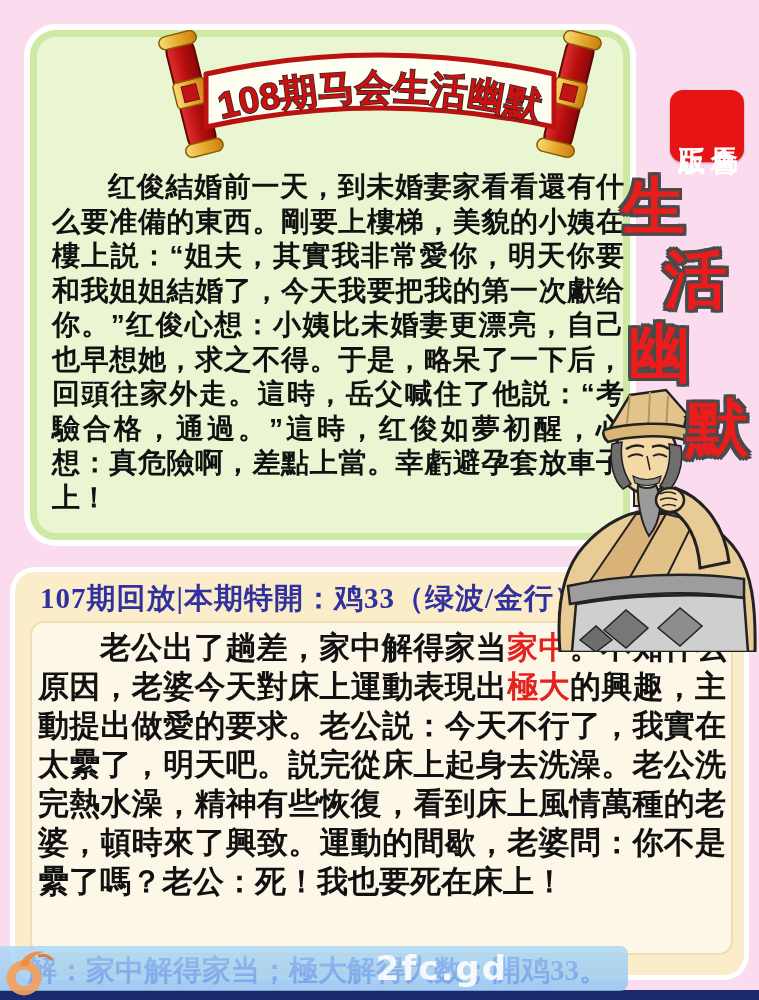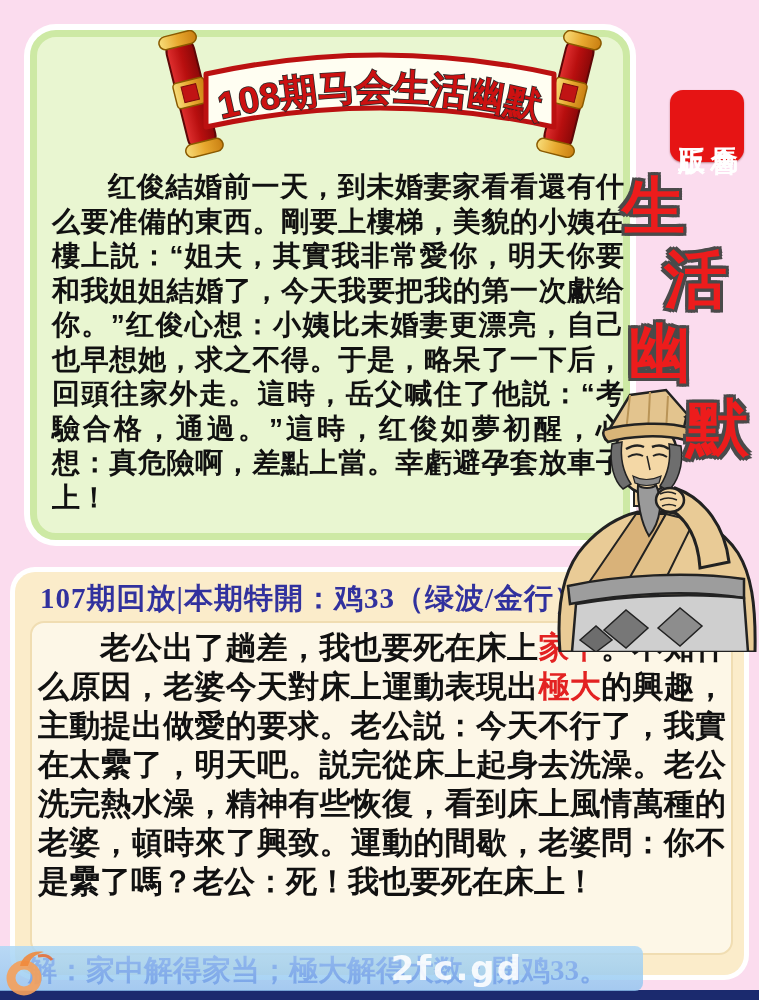--- a/index.html
+++ b/index.html
@@ -67,21 +67,20 @@
   
   .solution{
     position:absolute; left:28px; top:951px; width:720px; z-index:3;
     font-family:"Liberation Serif", serif; font-weight:bold;
     font-size:29px; color:#2a2ac8; white-space:nowrap;
   }
   .watermark{
     position:absolute; left:0px; top:946px; width:628px; height:45px; z-index:6;
     background:linear-gradient(180deg, rgba(173,216,246,.85), rgba(140,196,240,.78));
     border-radius:0 8px 8px 0;
-    padding-left:15px;
   }
   .wm-text{
     position:absolute; right:120px; top:2px;
     font-size:34px; font-weight:bold; color:rgba(255,255,255,.88);
     font-family:"DejaVu Sans", sans-serif; letter-spacing:2px;
   }
   .wm-logo{ position:absolute; left:2px; top:948px; width:52px; height:50px; z-index:7; }
   .bottom-bar{
     position:absolute; left:0; top:990px; width:759px; height:10px;
     background:#1b2a6e; z-index:5;
@@ -180,21 +179,21 @@
 
     <path d="M 64 40 L 84 7 L 120 2 L 141 26 L 137 44 L 64 46 Z" fill="#e3c48e" stroke="#222" stroke-width="2.5"></path>
     <path d="M 84 7 L 80 44 M 104 4 L 102 44 M 122 8 L 120 44" stroke="#b99457" stroke-width="2" fill="none"></path>
     <path d="M 58 42 C 80 35 122 33 143 40 C 145 46 143 50 139 52 C 116 46 82 48 62 54 C 58 50 56 46 58 42 Z" fill="#d9b578" stroke="#222" stroke-width="2.5"></path>
     <path d="M 139 29 L 154 21 L 151 39 Z" fill="#d9b578" stroke="#222" stroke-width="2"></path>
   </svg>
 
   <div class="cream-box"></div>
   <div class="replay">107期回放|本期特開：鸡33（绿波/金行）</div>
   <div class="inner-box"></div>
-  <div class="story2"><span>老公出了趟差，我也要死在床上</span><span class="hl">家中</span><span>。不知什么原因，老婆今天對床上運動表現出</span><span class="hl">極大</span><span>的興趣，主動提出做愛的要求。老公説：今天不行了，我實在太纍了，明天吧。説完從床上起身去洗澡。老公洗完熱水澡，精神有些恢復，看到床上風情萬種的老婆，頓時來了興致。運動的間歇，老婆問：你不是纍了嗎？老公：死！我也要死在床上！</span></div>
+  <div class="story2"><span>老公出了趟差，家中解得家当</span><span class="hl">家中</span><span>。不知什么原因，老婆今天對床上運動表現出</span><span class="hl">極大</span><span>的興趣，主動提出做愛的要求。老公説：今天不行了，我實在太纍了，明天吧。説完從床上起身去洗澡。老公洗完熱水澡，精神有些恢復，看到床上風情萬種的老婆，頓時來了興致。運動的間歇，老婆問：你不是纍了嗎？老公：死！我也要死在床上！</span></div>
 
   <div class="solution"><span>解：家中解得家当；</span><span>極大解得大数；開鸡33。</span></div>
 
   <div class="watermark">
     <span class="wm-text">2fc.gd</span>
   </div>
   <svg class="wm-logo" viewBox="0 0 52 50">
     <circle cx="22" cy="30" r="13" fill="none" stroke="#f5a05a" stroke-width="9" opacity="0.9"></circle>
     <path d="M 18 18 C 20 8 30 2 42 4 C 34 6 28 10 26 18 Z" fill="#f08a3c" opacity="0.9"></path>
     <path d="M 36 8 Q 46 6 50 12" stroke="#e86a30" stroke-width="3" fill="none" opacity="0.85"></path>

